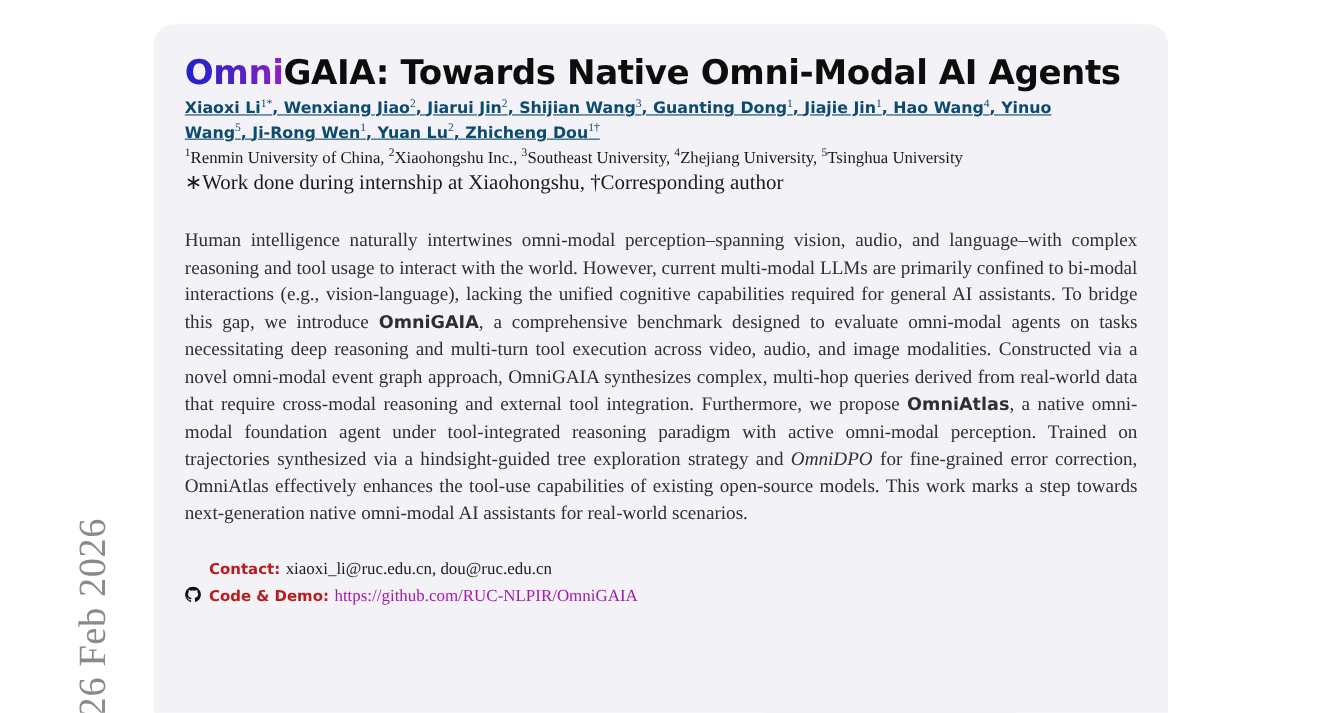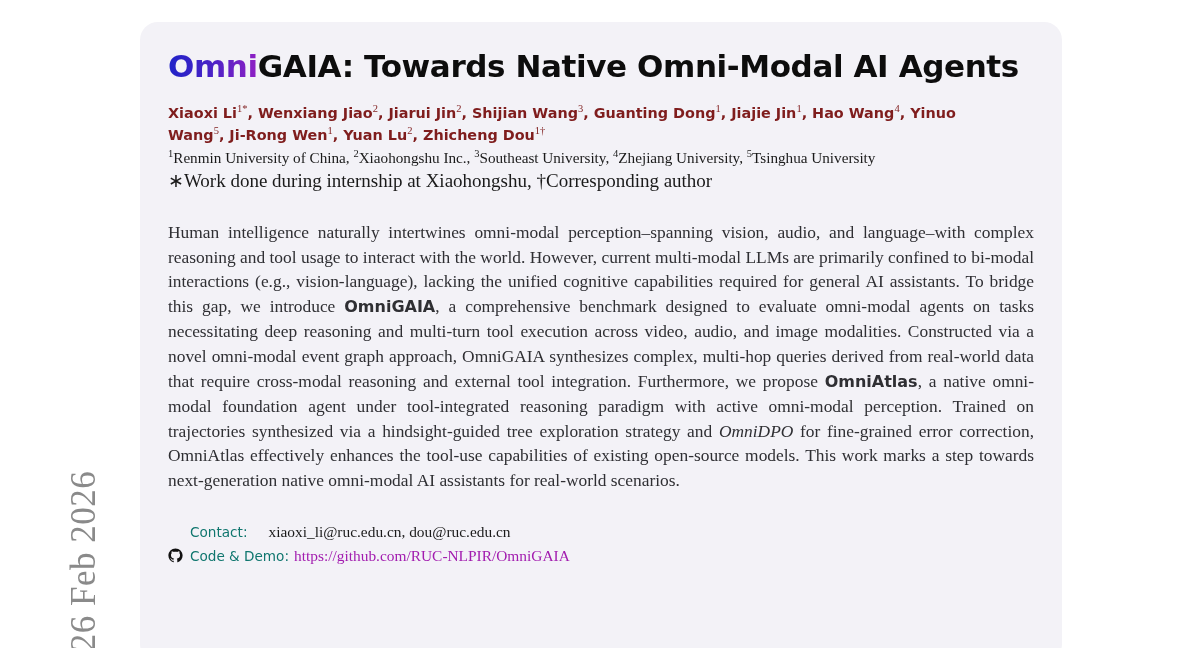--- a/index.html
+++ b/index.html
@@ -68,24 +68,24 @@
     background-clip: text;
     color: transparent;
     -webkit-text-fill-color: transparent;
   }
 
   
   #author-list {
     font-family: "DejaVu Sans", sans-serif;
     font-weight: bold;
     font-size: 14.4px;
-    color: #7f1d1d;
+    color: #0c4a6e;
     line-height: 22px;
-    margin-top: 14px;
     max-width: 800px;
+    text-decoration: underline;
   }
   #author-list sup {
     font-family: "Liberation Serif", serif;
     font-weight: normal;
     font-size: 10.5px;
     vertical-align: super;
     line-height: 0;
   }
 
   
@@ -141,28 +141,27 @@
     display: inline-block;
     width: 17px;
     height: 15px;
     margin-right: 5px;
     position: relative;
     top: 2px;
     flex: 0 0 auto;
   }
   .row-label {
     font-family: "DejaVu Sans", sans-serif;
-    font-weight: normal;
+    font-weight: bold;
     font-size: 13.6px;
-    color: #0f766e;
+    color: #b91c1c;
     margin-right: 5px;
   }
   .row-value {
     color: #1a1a1a;
-    margin-left: 16px;
   }
   .row-url {
     color: #a21caf;
   }
   .icon-spacer {
     display: inline-block;
     width: 22px;
     flex: 0 0 auto;
   }
 </style>

